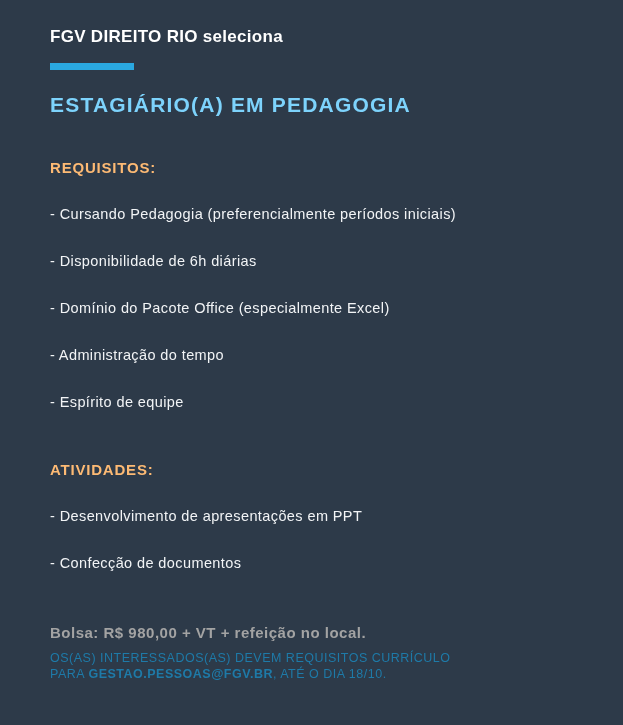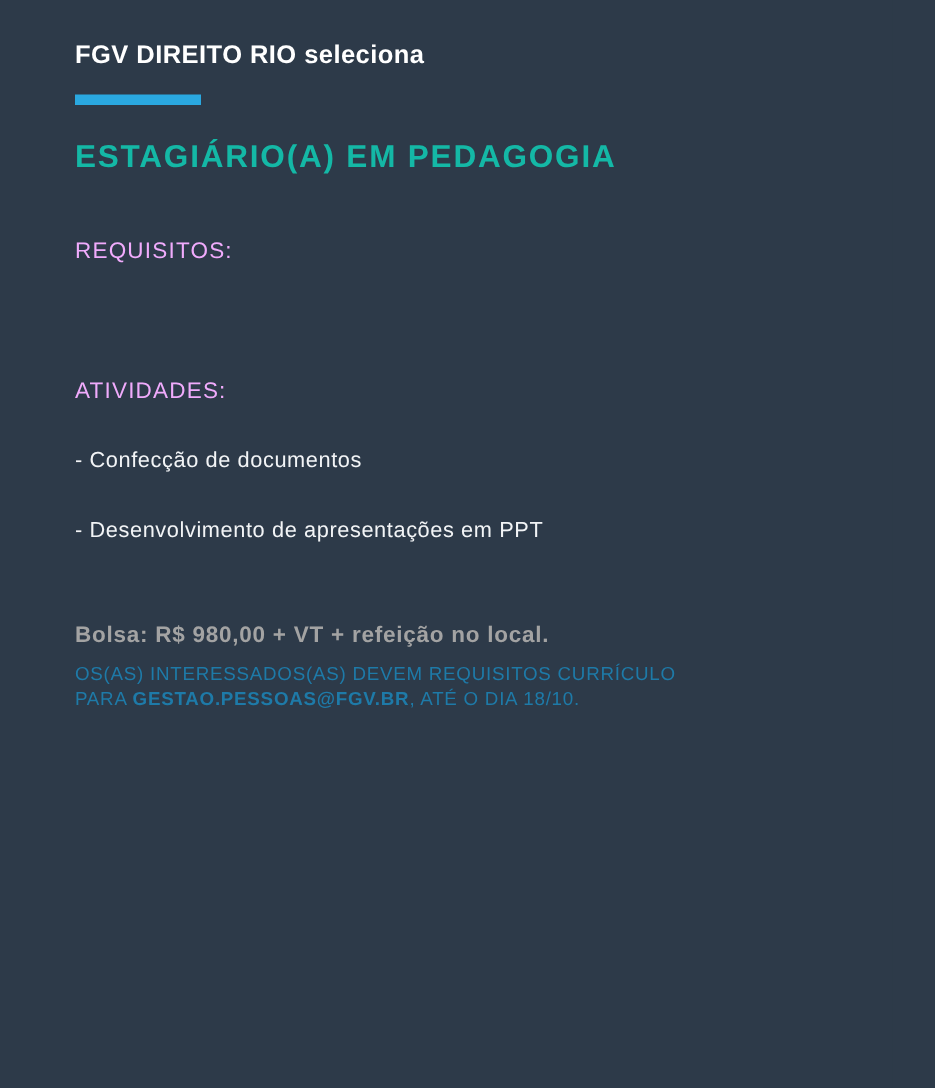--- a/index.html
+++ b/index.html
@@ -20,34 +20,34 @@
     font-weight: bold;
     letter-spacing: 0.3px;
   }
   .accent-bar {
     width: 84px;
     height: 7px;
     background: #2aa8e0;
     margin-top: 16px;
   }
   .title {
-    color: #14b8a6;
+    color: #7dd3fc;
     font-size: 21px;
     font-weight: bold;
     letter-spacing: 1.2px;
     margin-top: 23px;
   }
   .section-heading {
-    color: #f0abfc;
+    color: #fdba74;
     font-size: 15px;
-    font-weight: normal;
+    font-weight: bold;
     letter-spacing: 0.8px;
   }
   .req-heading { margin-top: 42px; }
-  .ativ-heading { margin-top: 76px; }
+  .ativ-heading { margin-top: 50px; }
   .item-list { list-style: none; }
   .item-list li {
     font-size: 14.5px;
     letter-spacing: 0.4px;
     color: #f2f4f6;
     margin-top: 31px;
     line-height: 1.1;
   }
   .bolsa {
     color: #a3a3a3;
@@ -71,27 +71,34 @@
 <div class="poster">
 
   <div class="kicker">FGV DIREITO RIO seleciona</div>
 
   <div class="accent-bar"></div>
 
   <h1 class="title">ESTAGIÁRIO(A) EM PEDAGOGIA</h1>
 
   <section>
     <h2 class="section-heading req-heading">REQUISITOS:</h2>
+    <ul class="item-list">
+      <li>- Cursando Pedagogia (preferencialmente períodos iniciais)</li>
+      <li>- Disponibilidade de 6h diárias</li>
+      <li>- Domínio do Pacote Office (especialmente Excel)</li>
+      <li>- Administração do tempo</li>
+      <li>- Espírito de equipe</li>
+    </ul>
   </section>
 
   <section>
     <h2 class="section-heading ativ-heading">ATIVIDADES:</h2>
     <ul class="item-list">
+      <li>- Desenvolvimento de apresentações em PPT</li>
       <li>- Confecção de documentos</li>
-      <li>- Desenvolvimento de apresentações em PPT</li>
     </ul>
   </section>
 
   <div class="bolsa">Bolsa: R$ 980,00 + VT + refeição no local.</div>
 
   <div class="apply-note">
     <div>OS(AS) INTERESSADOS(AS) DEVEM REQUISITOS CURRÍCULO</div>
     <div><span>PARA </span><span class="strong">GESTAO.PESSOAS@FGV.BR</span><span>, ATÉ O DIA 18/10.</span></div>
   </div>
 

